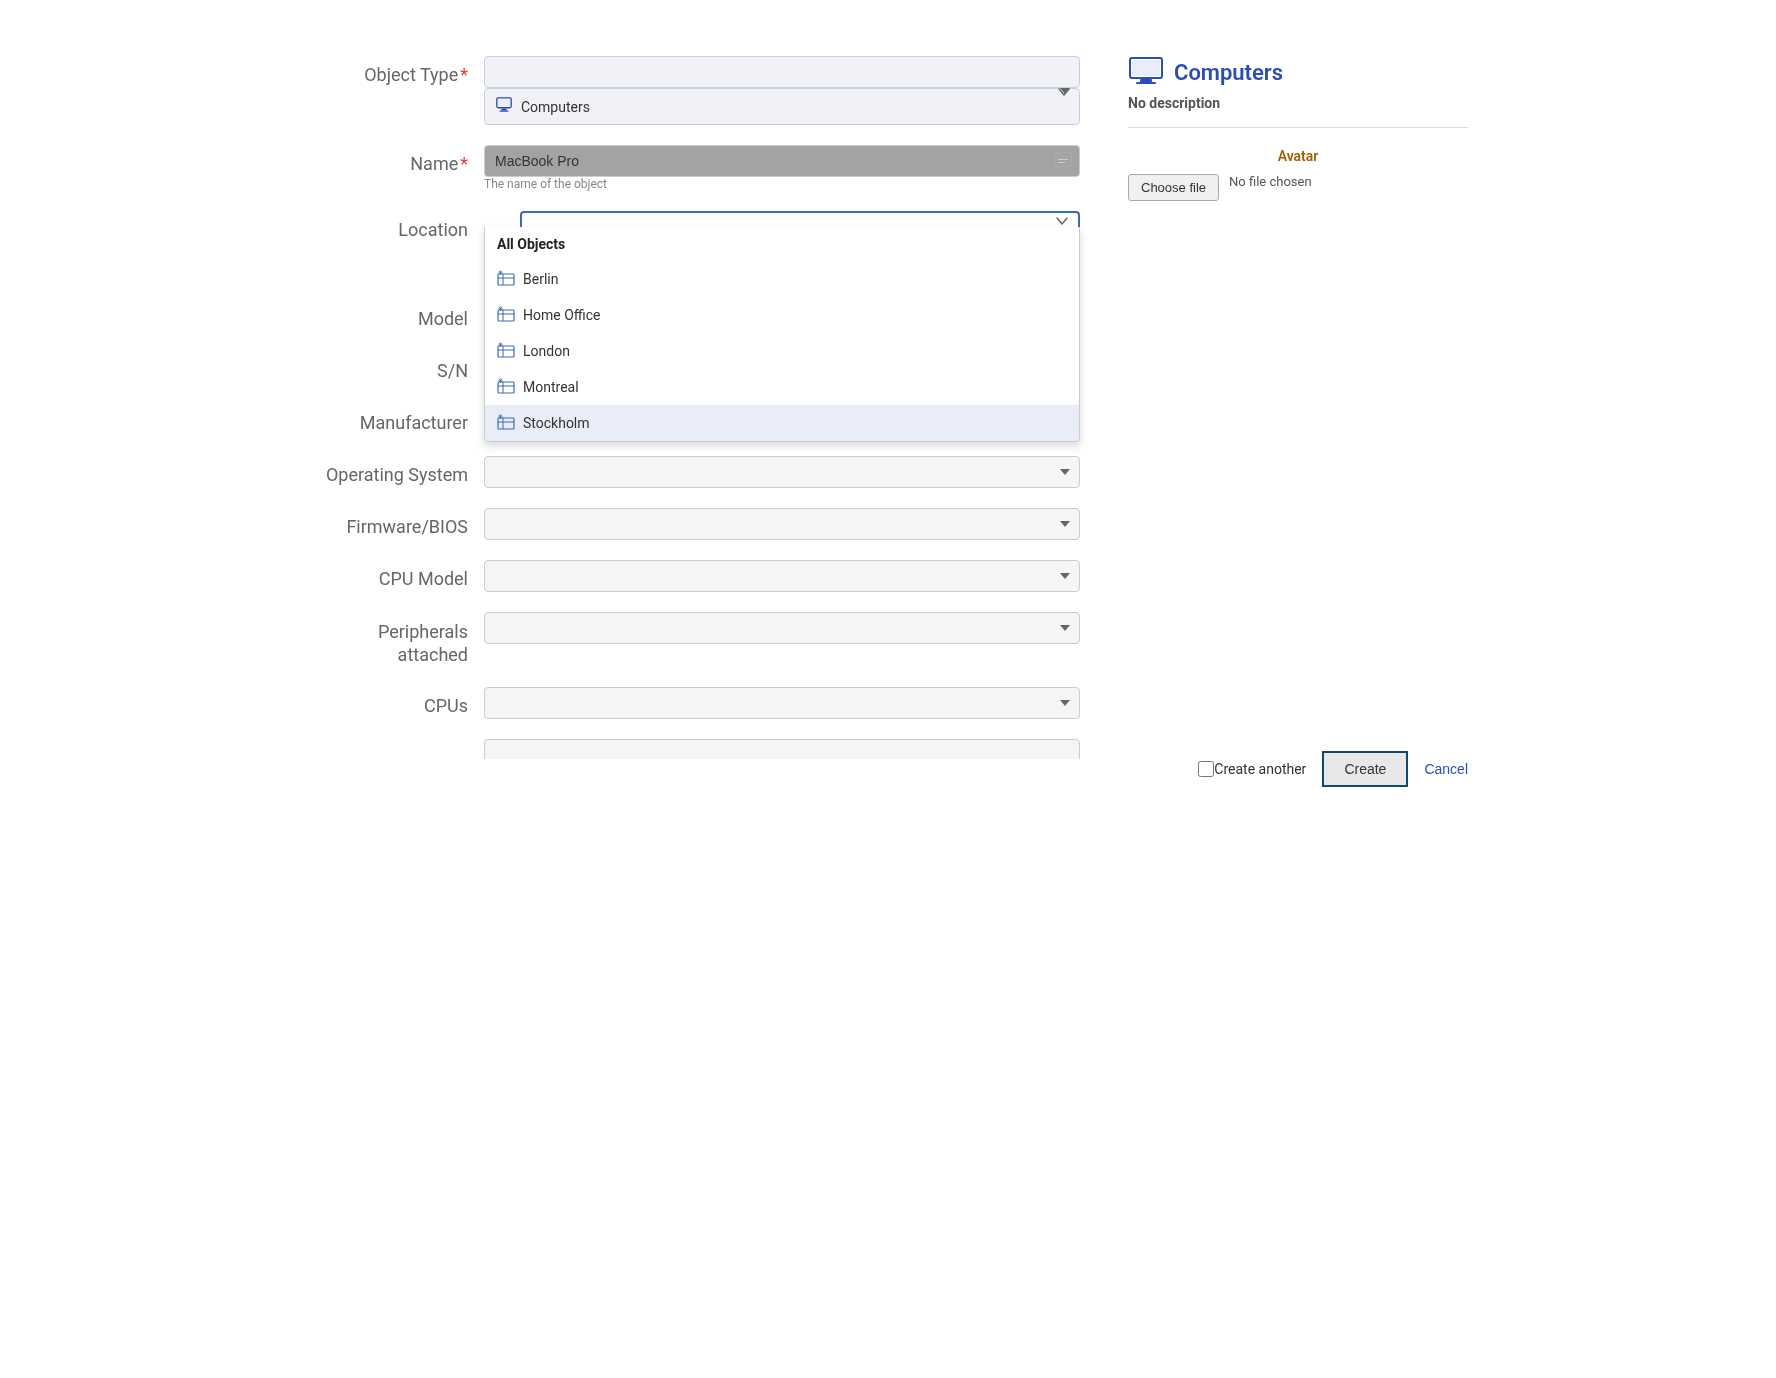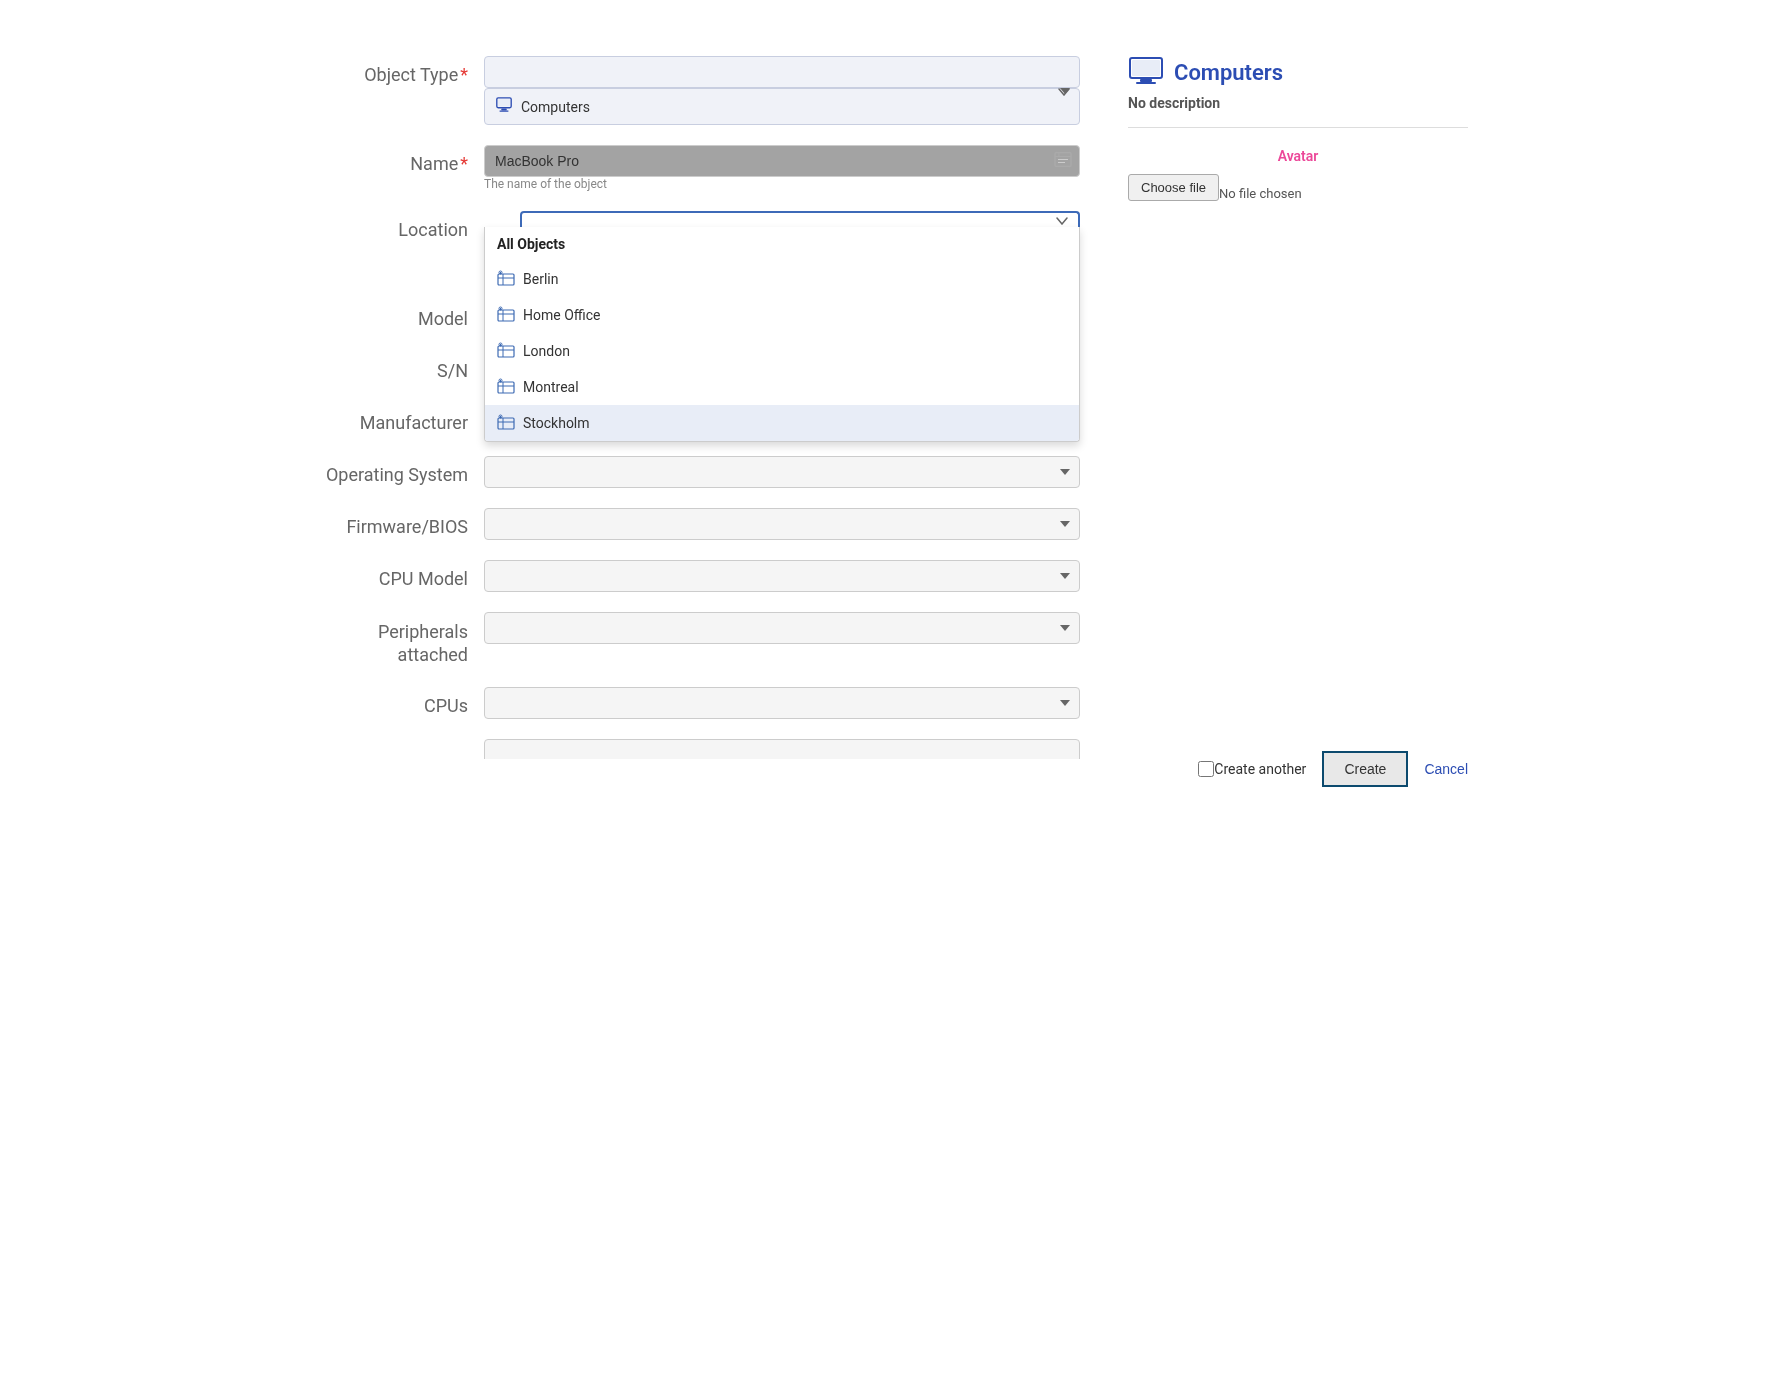--- a/index.html
+++ b/index.html
@@ -243,27 +243,28 @@
       margin-bottom: 20px;
     }
 
     .avatar-section {
       text-align: center;
     }
 
     .avatar-label {
       font-size: 14px;
       font-weight: 600;
-      color: #ec4899;
+      color: #a16207;
       margin-bottom: 10px;
     }
 
     .file-input-row {
       display: flex;
-      align-items: flex-end;
+      align-items: flex-start;
+      gap: 10px;
     }
 
     .choose-file-btn {
       padding: 5px 12px;
       border: 1px solid #aaa;
       border-radius: 3px;
       background: #f0f0f0;
       font-size: 13px;
       cursor: pointer;
       color: #333;

